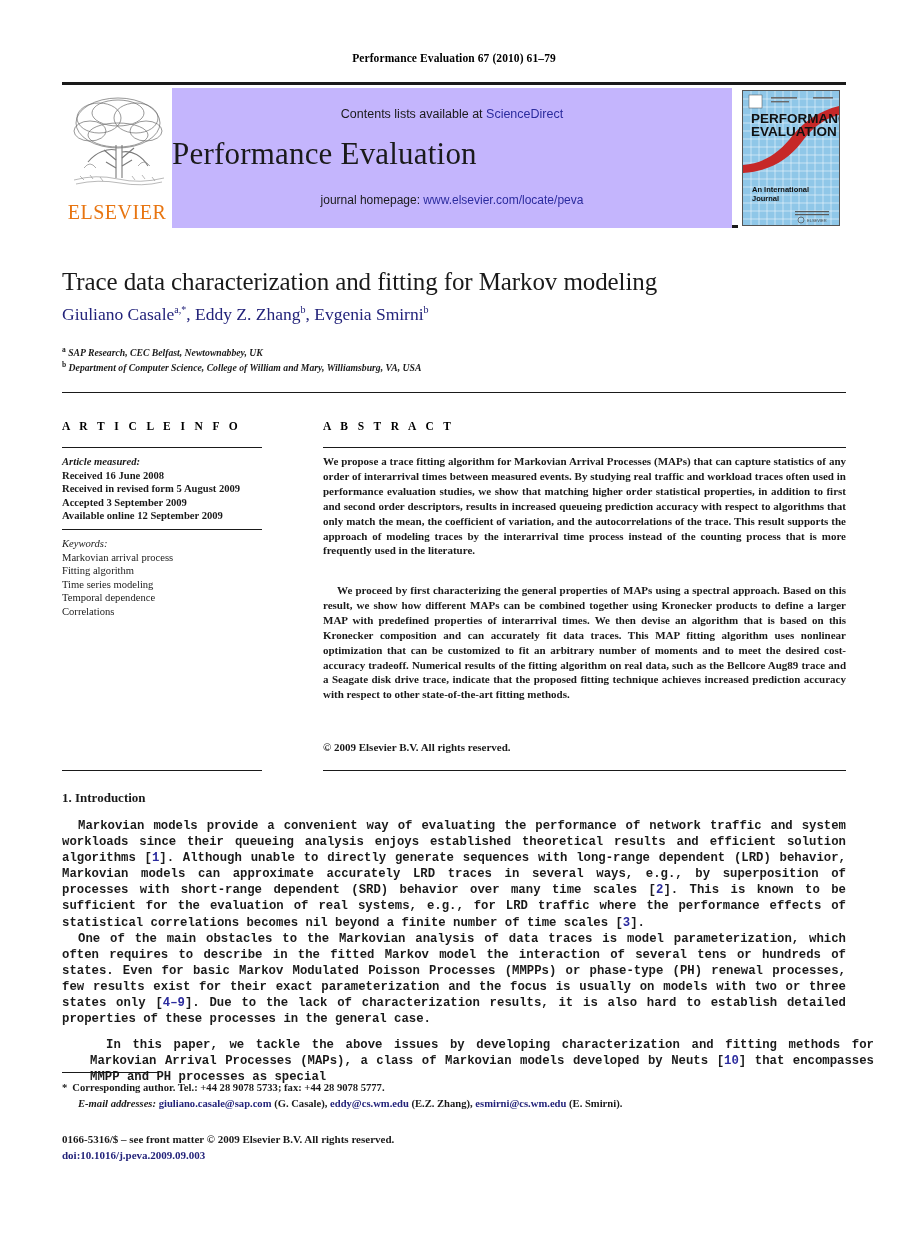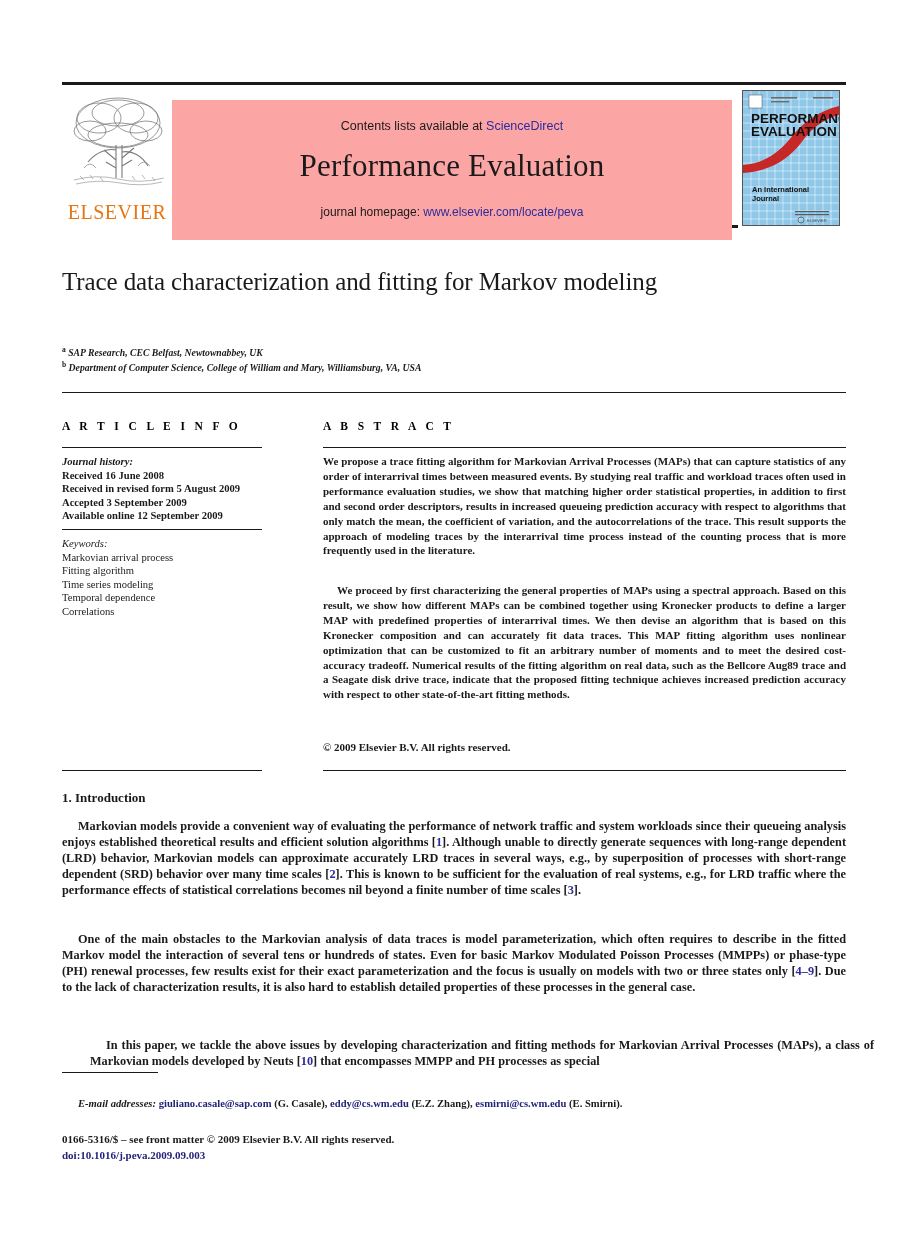--- a/index.html
+++ b/index.html
@@ -66,42 +66,41 @@
     left: 0; bottom: 4px;
     width: 110px;
     text-align: center;
     color: #e87511;
     font-family: "Liberation Serif", serif;
     font-size: 20px;
     letter-spacing: 0.5px;
   }
   .mast-center {
     position: absolute;
-    left: 110px; top: 12px;
+    left: 110px; top: 0;
     width: 560px;
     height: 140px;
-    background: #fca5a5;
+    background: #c4b5fd;
   }
   .contents-line {
     position: absolute;
     left: 0; top: 19px;
     width: 560px;
     text-align: center;
     font-family: "Liberation Sans", sans-serif;
     font-size: 12.5px;
     color: #1a1a1a;
   }
   .contents-line .sd {
     color: #2b2b9e;
   }
   .journal-name {
     position: absolute;
     left: 0; top: 48px;
     width: 560px;
-    text-align: center;
     font-family: "Liberation Serif", serif;
     font-size: 31px;
     color: #1a1a1a;
     letter-spacing: 0.2px;
   }
   .homepage-line {
     position: absolute;
     left: 0; top: 105px;
     width: 560px;
     text-align: center;
@@ -246,20 +245,21 @@
   }
   .body-p {
     position: absolute;
     left: 62px;
     width: 784px;
     font-size: 12.3px;
     font-weight: bold;
     line-height: 16.1px;
     text-align: justify;
     color: #1a1a1a;
+    font-family: Liberation Mono, monospace;
   }
   .body-p .ref { color: #2b2b9e; }
   .p1 { top: 818px; text-indent: 16px; }
   .p2 { top: 931px; text-indent: 16px; }
   .p3 { top: 1037px; text-indent: 16px; margin-left: 28px; }
 
   
   .foot-rule {
     position: absolute;
     left: 62px; top: 1072px;
@@ -301,20 +301,21 @@
     font-size: 11px;
     font-weight: bold;
     color: #23237a;
   }
 </style>
 </head>
 <body>
 
 <div class="page">
 
+  <div class="runhead">Performance Evaluation 67 (2010) 61–79</div>
 
   <div class="masthead">
     <div class="masthead-inner">
 
       <div class="elsevier-logo">
         <div class="tree-wrap">
           <svg viewBox="0 0 104 104" width="104" height="104" aria-hidden="true">
             <g fill="none" stroke="#6b6b6b" stroke-width="0.7">
               <ellipse cx="52" cy="33" rx="42" ry="25"></ellipse>
               <ellipse cx="33" cy="28" rx="22" ry="15"></ellipse>
@@ -378,31 +379,36 @@
             <text x="64" y="131" font-family="Liberation Sans, sans-serif" font-size="4" fill="#4a4a4a">ELSEVIER</text>
           </svg>
         </div>
       </div>
 
     </div>
   </div>
 
   <div class="title">Trace data characterization and fitting for Markov modeling</div>
 
+  <div class="authors">
+    <span>Giuliano Casale</span><sup>a,*</sup>,
+    <span>Eddy Z. Zhang</span><sup>b</sup>,
+    <span>Evgenia Smirni</span><sup>b</sup>
+  </div>
 
   <div class="affil affil-b"><sup>b</sup> <span>Department of Computer Science, College of William and Mary, Williamsburg, VA, USA</span></div>
   <div class="affil affil-a"><sup>a</sup> <span>SAP Research, CEC Belfast, Newtownabbey, UK</span></div>
 
   <div class="rule-full"></div>
 
   <div class="col-info sechead">A R T I C L E   I N F O</div>
   <div class="thinrule info-rule1"></div>
 
   <div class="hist">
-    <div class="lbl">Journal history:</div>
+    <div class="lbl">Article measured:</div>
     <div>Received 16 June 2008</div>
     <div>Received in revised form 5 August 2009</div>
     <div>Accepted 3 September 2009</div>
     <div>Available online 12 September 2009</div>
   </div>
 
   <div class="thinrule info-rule2"></div>
 
   <div class="kw">
     <div class="lbl">Keywords:</div>
@@ -425,20 +431,21 @@
   <div class="thinrule abs-rule2"></div>
 
   <div class="intro-head">1. Introduction</div>
 
   <div class="body-p p1"><span>Markovian models provide a convenient way of evaluating the performance of network traffic and system workloads since their queueing analysis enjoys established theoretical results and efficient solution algorithms [</span><span class="ref">1</span><span>]. Although unable to directly generate sequences with long-range dependent (LRD) behavior, Markovian models can approximate accurately LRD traces in several ways, e.g., by superposition of processes with short-range dependent (SRD) behavior over many time scales [</span><span class="ref">2</span><span>]. This is known to be sufficient for the evaluation of real systems, e.g., for LRD traffic where the performance effects of statistical correlations becomes nil beyond a finite number of time scales [</span><span class="ref">3</span><span>].</span></div>
   <div class="body-p p2"><span>One of the main obstacles to the Markovian analysis of data traces is model parameterization, which often requires to describe in the fitted Markov model the interaction of several tens or hundreds of states. Even for basic Markov Modulated Poisson Processes (MMPPs) or phase-type (PH) renewal processes, few results exist for their exact parameterization and the focus is usually on models with two or three states only [</span><span class="ref">4–9</span><span>]. Due to the lack of characterization results, it is also hard to establish detailed properties of these processes in the general case.</span></div>
   <div class="body-p p3"><span>In this paper, we tackle the above issues by developing characterization and fitting methods for Markovian Arrival Processes (MAPs), a class of Markovian models developed by Neuts [</span><span class="ref">10</span><span>] that encompasses MMPP and PH processes as special</span></div>
 
   <div class="foot-rule"></div>
 
+  <div class="foot-corr"><span class="star">*</span><span>Corresponding author. Tel.: +44 28 9078 5733; fax: +44 28 9078 5777.</span></div>
 
   <div class="foot-mail">
     <span class="lbl">E-mail addresses:</span>
     <span class="mail">giuliano.casale@sap.com</span><span> (G. Casale), </span><span class="mail">eddy@cs.wm.edu</span><span> (E.Z. Zhang), </span><span class="mail">esmirni@cs.wm.edu</span><span> (E. Smirni).</span>
   </div>
 
   <div class="issn">0166-5316/$ – see front matter © 2009 Elsevier B.V. All rights reserved.</div>
   <div class="doi">doi:10.1016/j.peva.2009.09.003</div>
 
 </div>

